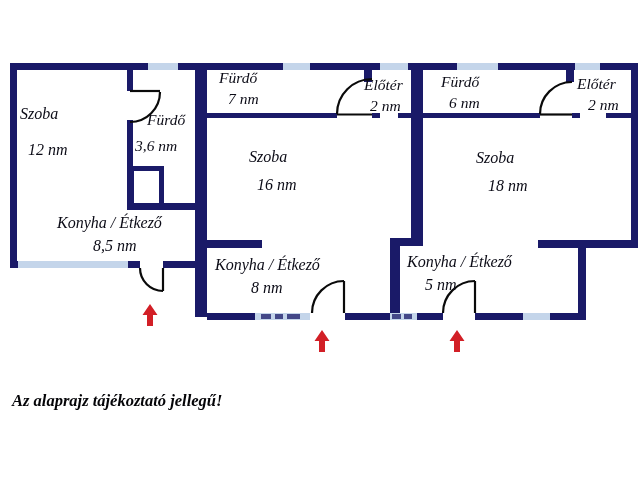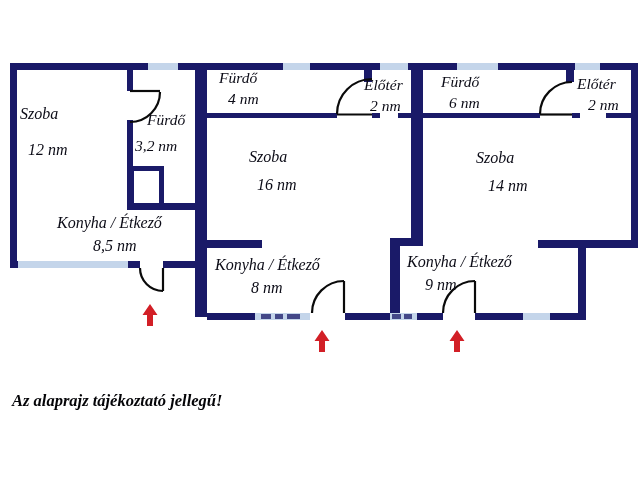--- a/index.html
+++ b/index.html
@@ -121,31 +121,31 @@
     </g>
   </svg>
 
   <div class="room-label fs17" style="left:20px;top:104px;">
     <span class="rn">Szoba</span>
     <span class="ra" style="margin:16px 0 7px 8px;">12 nm</span>
   </div>
 
   <div class="room-label fs15" style="left:147px;top:110px;">
     <span class="rn">Fürdő</span>
-    <span class="ra" style="margin:6px 0 0 -12px;">3,2 nm</span>
+    <span class="ra" style="margin:6px 0 0 -12px;">3,6 nm</span>
   </div>
 
   <div class="room-label fs17" style="left:57px;top:213px;">
     <span class="rn">Konyha / Étkező</span>
     <span class="ra" style="margin:3px 0 0 36px;">8,5 nm</span>
   </div>
 
   <div class="room-label fs15" style="left:219px;top:68px;">
     <span class="rn">Fürdő</span>
-    <span class="ra" style="margin:1px 0 0 9px;">4 nm</span>
+    <span class="ra" style="margin:1px 0 0 9px;">7 nm</span>
   </div>
 
   <div class="room-label fs15" style="left:364px;top:75px;">
     <span class="rn">Előtér</span>
     <span class="ra" style="margin:1px 0 0 6px;">2 nm</span>
   </div>
 
   <div class="room-label fs17" style="left:249px;top:147px;">
     <span class="rn">Szoba</span>
     <span class="ra" style="margin:8px 0 0 8px;">16 nm</span>
@@ -161,23 +161,23 @@
     <span class="ra" style="margin:1px 0 0 8px;">6 nm</span>
   </div>
 
   <div class="room-label fs15" style="left:577px;top:74px;">
     <span class="rn">Előtér</span>
     <span class="ra" style="margin:1px 0 0 11px;">2 nm</span>
   </div>
 
   <div class="room-label fs17" style="left:476px;top:148px;">
     <span class="rn">Szoba</span>
-    <span class="ra" style="margin:8px 0 0 12px;">14 nm</span>
+    <span class="ra" style="margin:8px 0 0 12px;">18 nm</span>
   </div>
 
   <div class="room-label fs17" style="left:407px;top:252px;">
     <span class="rn">Konyha / Étkező</span>
-    <span class="ra" style="margin:3px 0 0 18px;">9 nm</span>
+    <span class="ra" style="margin:3px 0 0 18px;">5 nm</span>
   </div>
 
   <div id="disclaimer">Az alaprajz tájékoztató jellegű!</div>
 
 </div>
 
 </body></html>

